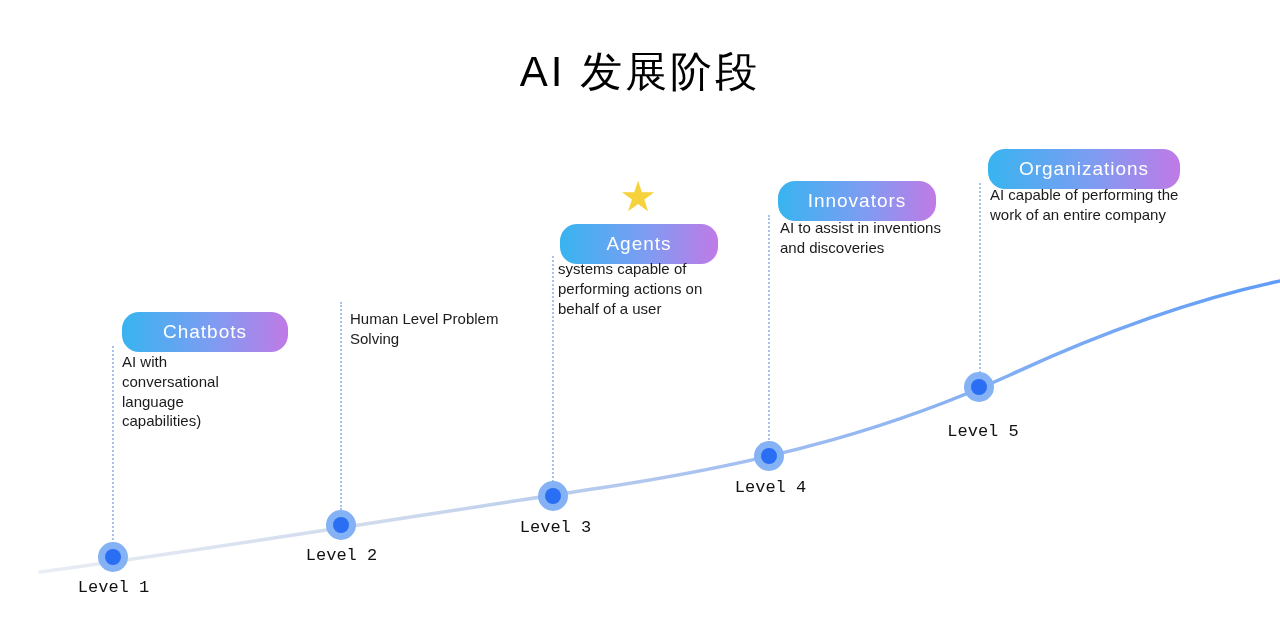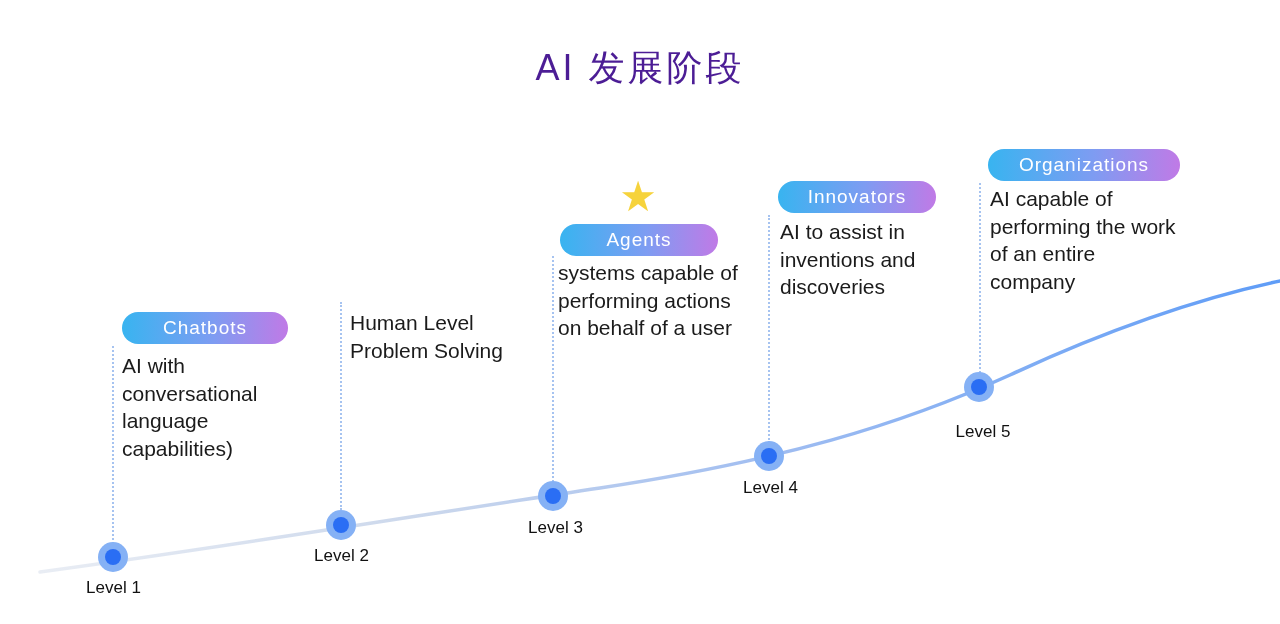--- a/index.html
+++ b/index.html
@@ -7,44 +7,44 @@
     position:relative;
     width:1280px;height:624px;
     background:#ffffff;
     overflow:hidden;
     font-family:"Liberation Sans", sans-serif;
   }
   .title{
     position:absolute;
     left:0;right:0;top:44px;
     text-align:center;
-    font-size:36px;
+    font-size:42px;
     letter-spacing:3px;
-    color:#4c1d95;
+    color:#000000;
     font-weight:400;
   }
   svg.curve{
     position:absolute;left:0;top:0;z-index:1;
   }
   .pill{
     position:absolute;
-    height:32px;
+    height:40px;
     border-radius:17px;
     background:linear-gradient(90deg,#38b4f0 0%,#7e9cf2 55%,#c07ae6 100%);
     display:flex;align-items:center;justify-content:center;
     z-index:4;
   }
   .pill span{
     color:#ffffff;
     font-size:19px;
     letter-spacing:1px;
   }
   .desc{
     position:absolute;
-    font-size:21px;
+    font-size:15px;
     line-height:1.32;
     color:#1b1b1b;
     z-index:4;
   }
   .dotted{
     position:absolute;
     width:0;
     border-left:2px dotted #a6c3f0;
     z-index:2;
   }
@@ -59,20 +59,21 @@
     content:"";
     width:16px;height:16px;border-radius:50%;
     background:#2a6ef4;
   }
   .level-label{
     position:absolute;
     font-size:17px;
     color:#111111;
     text-align:center;
     z-index:4;
+    font-family:Liberation Mono, monospace;
   }
   .star{
     position:absolute;
     font-size:42px;
     line-height:1;
     color:#f6d33c;
     text-align:center;
     z-index:4;
   }
 </style>

